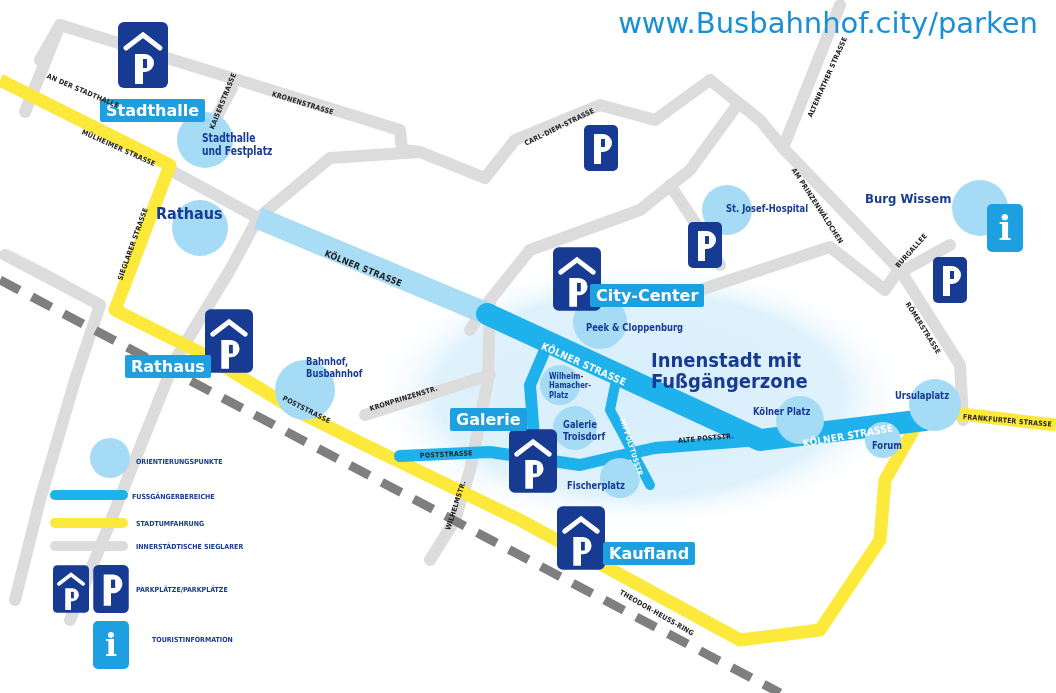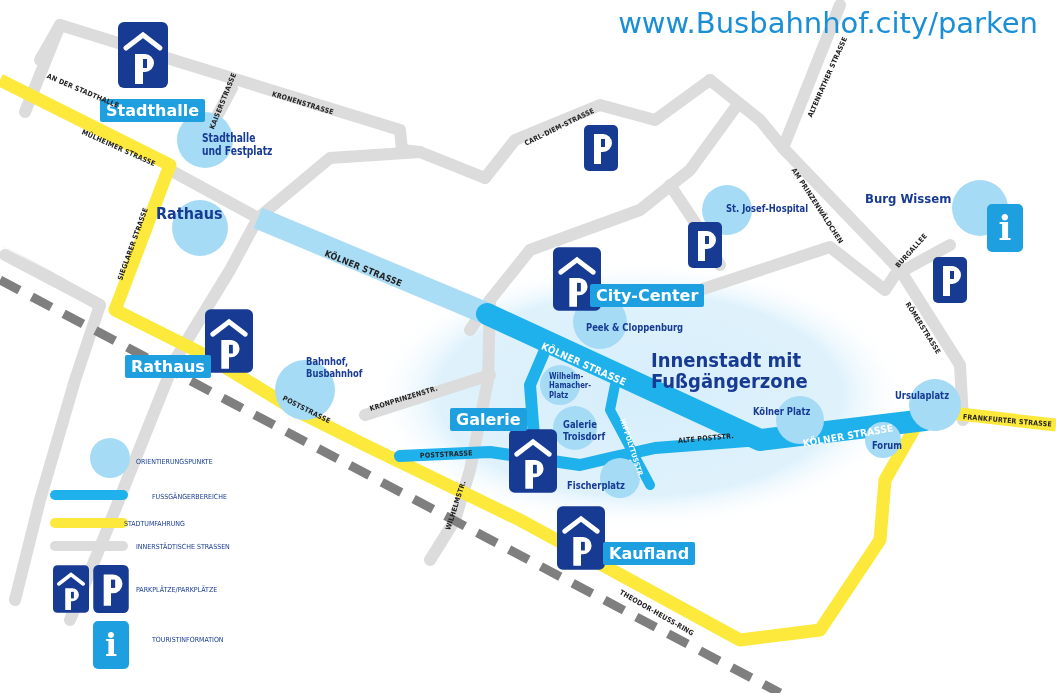--- a/index.html
+++ b/index.html
@@ -6,21 +6,21 @@
     body { width: 1056px; height: 693px; overflow: hidden; background: #ffffff; position: relative; font-family: "DejaVu Sans", sans-serif; }
     #map { position: absolute; left: 0; top: 0; width: 1056px; height: 693px; }
     .url { position: absolute; right: 18px; top: 6px; font-family: "DejaVu Sans", sans-serif; font-size: 29px; color: #1a8fd6; letter-spacing: 0px; }
     .lbl { position: absolute; font-family: "DejaVu Sans Condensed", "DejaVu Sans", sans-serif; font-weight: bold; color: #173a93; line-height: 1.05; white-space: nowrap; }
     .poi-lg { font-size: 16px; }
     .poi-sm { font-size: 11px; transform: scaleX(0.85); transform-origin: left top; }
     .big-title { font-size: 20px; line-height: 1.05; }
     .tag { position: absolute; background: #1ea0e0; color: #fff; font-weight: bold; font-family: "DejaVu Sans", sans-serif; font-size: 16px; padding: 2px 6px 2px 6px; border-radius: 2px; white-space: nowrap; line-height: 19px; }
     .street { position: absolute; font-family: "DejaVu Sans Condensed", "DejaVu Sans", sans-serif; font-weight: bold; font-size: 7px; color: #222; white-space: nowrap; transform-origin: left center; letter-spacing: 0.2px; }
     .street-w { color: #ffffff; font-size: 10px; }
-    .legend-text { position: absolute; font-family: "DejaVu Sans Condensed", "DejaVu Sans", sans-serif; font-weight: normal; font-size: 7px; color: #173a93; white-space: nowrap; }
+    .legend-text { position: absolute; font-family: "DejaVu Sans Condensed", "DejaVu Sans", sans-serif; font-weight: bold; font-size: 7px; color: #173a93; white-space: nowrap; }
     .psign { position: absolute; }
   </style>
 </head>
 <body>
 
 <svg id="map" viewBox="0 0 1056 693" width="1056" height="693" xmlns="http://www.w3.org/2000/svg">
   <defs>
     <radialGradient id="zoneGrad" cx="0.5" cy="0.5" r="0.5">
       <stop offset="0" stop-color="#d6eefb"></stop>
       <stop offset="0.75" stop-color="#dff2fc"></stop>
@@ -222,23 +222,23 @@
 <div class="street" style="left:420px;top:452px;transform:rotate(-3deg)">POSTSTRASSE</div>
 <div class="street" style="left:370px;top:405px;transform:rotate(-17deg)">KRONPRINZENSTR.</div>
 <div class="street" style="left:448px;top:526px;transform:rotate(-72deg)">WILHELMSTR.</div>
 <div class="street street-w" style="left:622px;top:415px;transform:rotate(72deg);font-size:7px">HIPPOLYTUSSTR.</div>
 <div class="street" style="left:678px;top:437px;transform:rotate(-5deg)">ALTE POSTSTR.</div>
 <div class="street" style="left:963px;top:413px;transform:rotate(5deg)">FRANKFURTER STRASSE</div>
 <div class="street" style="left:620px;top:588px;transform:rotate(30deg)">THEODOR-HEUSS-RING</div>
 
 <div>
   <div class="legend-text" style="left:136px;top:458px">ORIENTIERUNGSPUNKTE</div>
-  <div class="legend-text" style="left:152px;top:493px">FUSSGÄNGERBEREICHE</div>
-  <div class="legend-text" style="left:124px;top:520px">STADTUMFAHRUNG</div>
-  <div class="legend-text" style="left:136px;top:543px">INNERSTÄDTISCHE STRASSEN</div>
+  <div class="legend-text" style="left:132px;top:493px">FUSSGÄNGERBEREICHE</div>
+  <div class="legend-text" style="left:136px;top:520px">STADTUMFAHRUNG</div>
+  <div class="legend-text" style="left:136px;top:543px">INNERSTÄDTISCHE SIEGLARER</div>
   <svg class="psign" style="left:53px;top:565px" width="36" height="48" viewBox="0 0 50 66">
       <rect width="50" height="66" rx="6" fill="#173a93"></rect>
       <path d="M8,26 L25,13 L42,26" stroke="#fff" stroke-width="5" fill="none" stroke-linecap="round"></path>
       <path d="M17,62 V32 H27 A9,9 0 0 1 27,50 H25 V62 Z" fill="#fff"></path>
       <rect x="25" y="37" width="4" height="9" fill="#173a93"></rect>
     </svg>
   <svg class="psign" style="left:93px;top:565px" width="36" height="48" viewBox="0 0 34 46">
       <rect width="34" height="46" rx="5" fill="#173a93"></rect>
       <path d="M10,39 V9 H19 A9,9 0 0 1 19,27 H17 V39 Z" fill="#fff"></path>
       <rect x="17" y="14" width="4" height="8" fill="#173a93"></rect>

